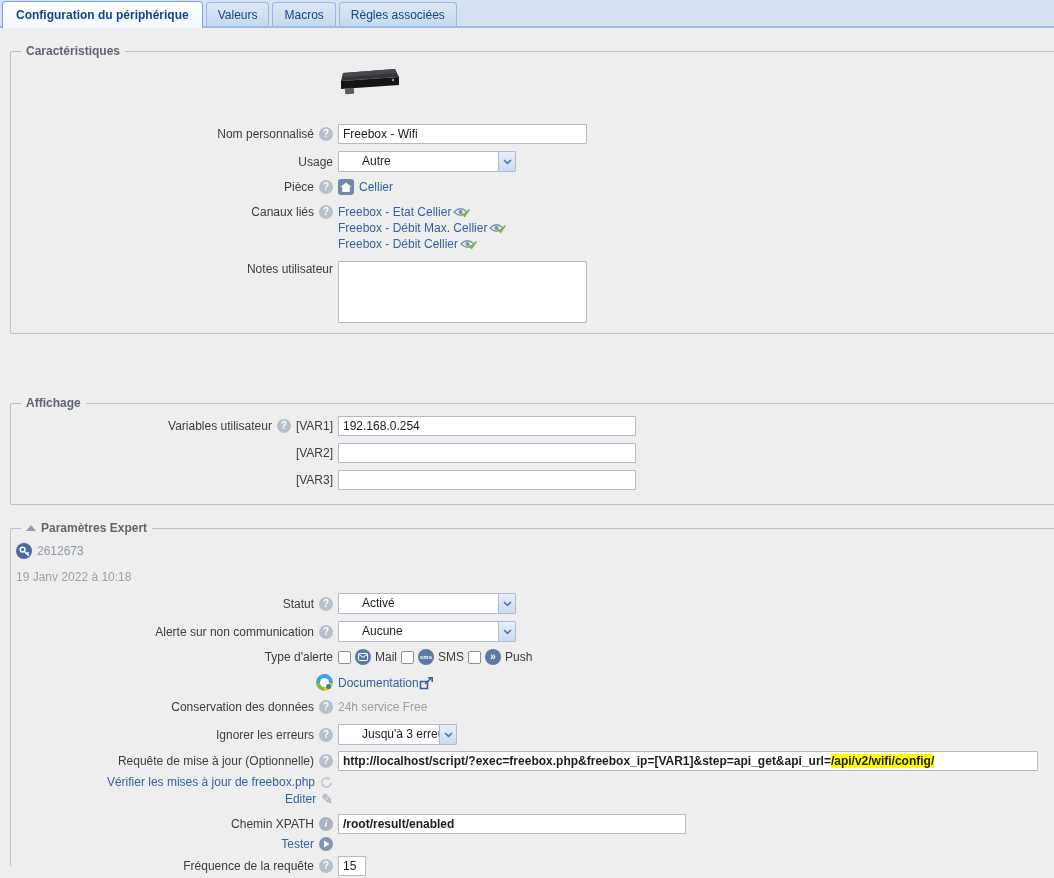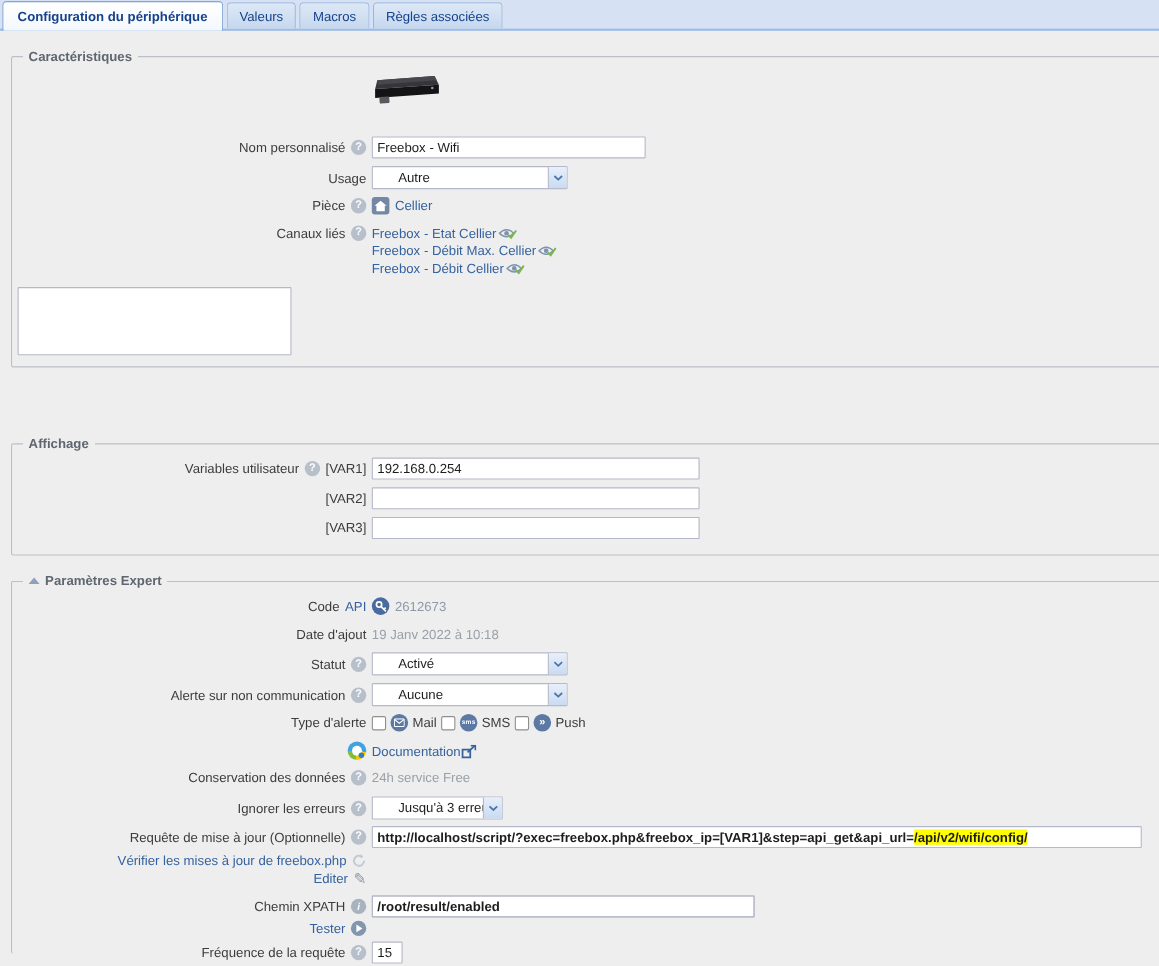--- a/index.html
+++ b/index.html
@@ -234,20 +234,23 @@
               <path d="M1 6 Q7.5 -0.5 14 6 Q7.5 12.5 1 6 Z" fill="none" stroke="#7d93ad" stroke-width="1.3"></path>
               <circle cx="7.5" cy="6" r="2.1" fill="#7d93ad"></circle>
               <path d="M9 7.5 l2.6 2.6 L16.2 3.5" stroke="#7ab648" stroke-width="1.8" fill="none"></path>
             </svg>
         </span>
       </a>
     </div>
   </div>
 
   <div class="frow top" style="margin-bottom:0">
+    <div class="lcell">
+      <span>Notes utilisateur</span>
+    </div>
     <div class="fcell">
       <textarea class="ti-area" style="width: 249px;"></textarea>
     </div>
   </div>
 </fieldset>
 
 <fieldset id="fs-affichage">
   <legend>Affichage</legend>
 
   <div class="frow">
@@ -279,39 +282,32 @@
     </div>
   </div>
 </fieldset>
 
 <fieldset id="fs-expert">
   <legend>
     <span class="collapse-arrow"></span><span>Paramètres Expert</span>
   </legend>
 
   <div class="frow" style="margin-bottom:10px">
-    <div class="lcell">
-      <span>Code</span>
-      <a class="lnk">API</a>
-    </div>
     <div class="fcell">
       <span class="circ key-ic">
         <svg width="13" height="13" viewBox="0 0 13 13">
             <circle cx="4.6" cy="4.6" r="2.4" fill="none" stroke="#fff" stroke-width="1.5"></circle>
             <path d="M6.5 6.5 L10.8 10.8 M9 9 l1.6 -1.6" stroke="#fff" stroke-width="1.5" fill="none"></path>
           </svg>
       </span>
       <span class="grayblue">2612673</span>
     </div>
   </div>
 
   <div class="frow" style="margin-bottom:8px">
-    <div class="lcell">
-      <span>Date d'ajout</span>
-    </div>
     <div class="fcell">
       <span class="graytxt">19 Janv 2022 à 10:18</span>
     </div>
   </div>
 
   <div class="frow">
     <div class="lcell">
       <span>Statut</span>
       <span class="circ help-ic">?</span>
     </div>

